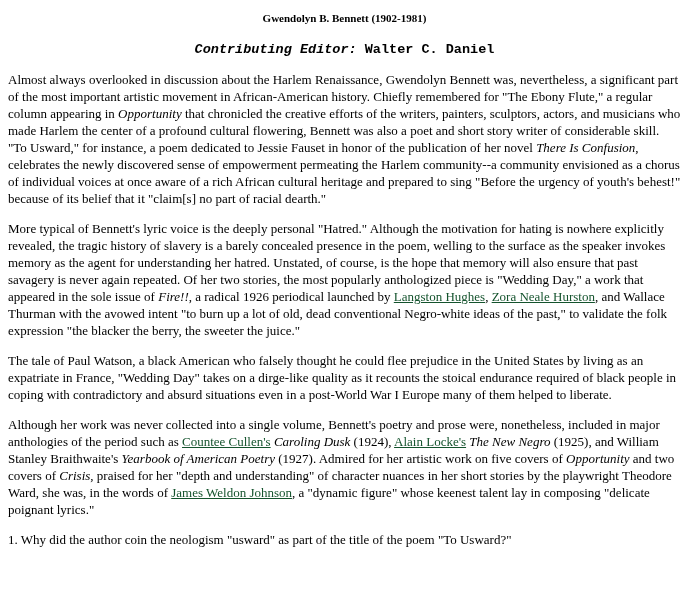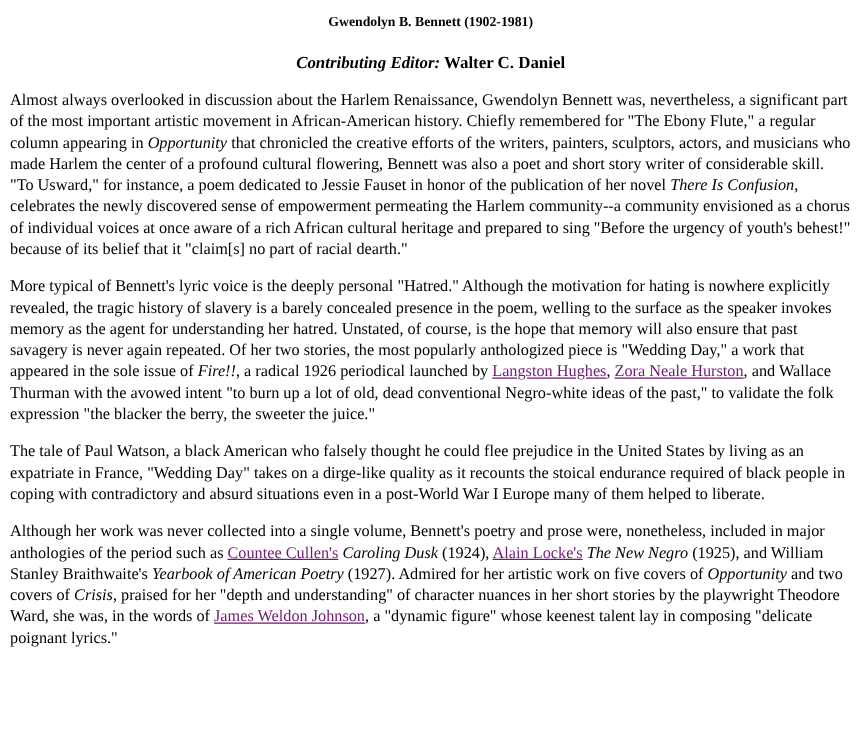--- a/index.html
+++ b/index.html
@@ -23,54 +23,56 @@
     font-weight: bold;
     text-align: center;
     margin: 0;
   }
   .editor-line {
     text-align: center;
     font-weight: bold;
     font-size: 13.5px;
     line-height: 17px;
     margin: 13px 0 0 0;
+    font-family: Liberation Mono, monospace;
   }
   .editor-line .editor-label {
     font-style: italic;
     font-weight: bold;
   }
   .section-heading {
     font-size: 15px;
     line-height: 19px;
     font-weight: bold;
     margin: 16px 0 9px 0;
   }
   p.para {
     margin: 13px 0;
   }
   p.para-questions {
     margin: 13px 0;
   }
   i[data-name="italic-text"] { font-style: italic; }
   a.doc-link {
-    color: #701a75;
+    color: #14532d;
     text-decoration: underline;
     cursor: pointer;
   }
 </style>
 </head>
 <body>
 
 <div class="page" data-name="document-page">
   <h1 class="doc-title" data-name="page-title">Gwendolyn B. Bennett (1902-1981)</h1>
 
   <p class="editor-line" data-name="contributing-editor-line">
     <span class="editor-label" data-name="contributing-editor-label">Contributing Editor:</span>
     <span class="editor-name" data-name="contributing-editor-name">Walter C. Daniel</span>
   </p>
 
   <div id="document-body" data-name="document-body">
       <p class="para para-classroom-issues" data-name="paragraph"><span data-name="text-run">Almost always overlooked in discussion about the Harlem Renaissance, Gwendolyn Bennett was, nevertheless, a significant part of the most important artistic movement in African-American history. Chiefly remembered for "The Ebony Flute," a regular column appearing in </span><i data-name="italic-text">Opportunity</i><span data-name="text-run"> that chronicled the creative efforts of the writers, painters, sculptors, actors, and musicians who made Harlem the center of a profound cultural flowering, Bennett was also a poet and short story writer of considerable skill. "To Usward," for instance, a poem dedicated to Jessie Fauset in honor of the publication of her novel </span><i data-name="italic-text">There Is Confusion</i><span data-name="text-run">, celebrates the newly discovered sense of empowerment permeating the Harlem community--a community envisioned as a chorus of individual voices at once aware of a rich African cultural heritage and prepared to sing "Before the urgency of youth's behest!" because of its belief that it "claim[s] no part of racial dearth."</span></p>
       <p class="para para-classroom-issues" data-name="paragraph"><span data-name="text-run">More typical of Bennett's lyric voice is the deeply personal "Hatred." Although the motivation for hating is nowhere explicitly revealed, the tragic history of slavery is a barely concealed presence in the poem, welling to the surface as the speaker invokes memory as the agent for understanding her hatred. Unstated, of course, is the hope that memory will also ensure that past savagery is never again repeated. Of her two stories, the most popularly anthologized piece is "Wedding Day," a work that appeared in the sole issue of </span><i data-name="italic-text">Fire!!</i><span data-name="text-run">, a radical 1926 periodical launched by </span><a class="doc-link" href="#" data-name="link-langston-hughes">Langston Hughes</a><span data-name="text-run">, </span><a class="doc-link" href="#" data-name="link-zora-neale-hurston">Zora Neale Hurston</a><span data-name="text-run">, and Wallace Thurman with the avowed intent "to burn up a lot of old, dead conventional Negro-white ideas of the past," to validate the folk expression "the blacker the berry, the sweeter the juice."</span></p>
       <p class="para para-classroom-issues" data-name="paragraph"><span data-name="text-run">The tale of Paul Watson, a black American who falsely thought he could flee prejudice in the United States by living as an expatriate in France, "Wedding Day" takes on a dirge-like quality as it recounts the stoical endurance required of black people in coping with contradictory and absurd situations even in a post-World War I Europe many of them helped to liberate.</span></p>
       <p class="para para-classroom-issues" data-name="paragraph"><span data-name="text-run">Although her work was never collected into a single volume, Bennett's poetry and prose were, nonetheless, included in major anthologies of the period such as </span><a class="doc-link" href="#" data-name="link-countee-cullen-s">Countee Cullen's</a><span data-name="text-run"> </span><i data-name="italic-text">Caroling Dusk</i><span data-name="text-run"> (1924), </span><a class="doc-link" href="#" data-name="link-alain-locke-s">Alain Locke's</a><span data-name="text-run"> </span><i data-name="italic-text">The New Negro</i><span data-name="text-run"> (1925), and William Stanley Braithwaite's </span><i data-name="italic-text">Yearbook of American Poetry</i><span data-name="text-run"> (1927). Admired for her artistic work on five covers of </span><i data-name="italic-text">Opportunity</i><span data-name="text-run"> and two covers of </span><i data-name="italic-text">Crisis</i><span data-name="text-run">, praised for her "depth and understanding" of character nuances in her short stories by the playwright Theodore Ward, she was, in the words of </span><a class="doc-link" href="#" data-name="link-james-weldon-johnson">James Weldon Johnson</a><span data-name="text-run">, a "dynamic figure" whose keenest talent lay in composing "delicate poignant lyrics."</span></p>
+      <p class="para para-questions" data-name="paragraph"><span data-name="text-run">1. Why did the author coin the neologism "usward" as part of the title of the poem "To Usward?"</span></p>
     </div>
 </div>
 
 </body></html>

